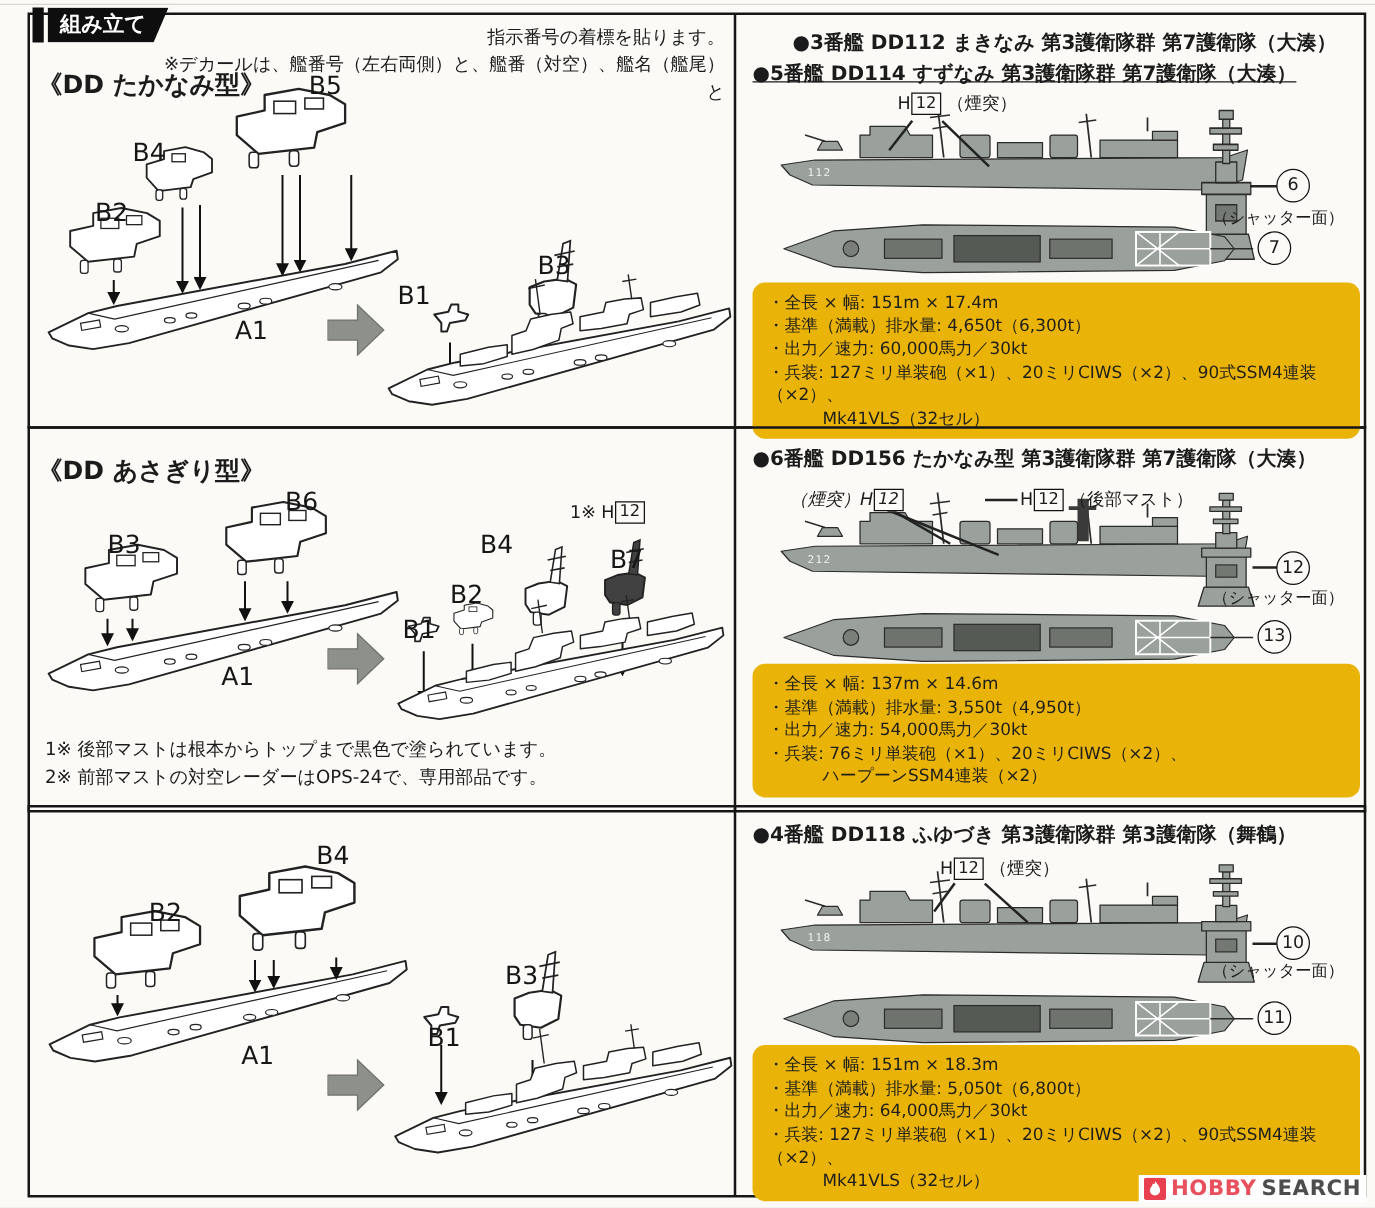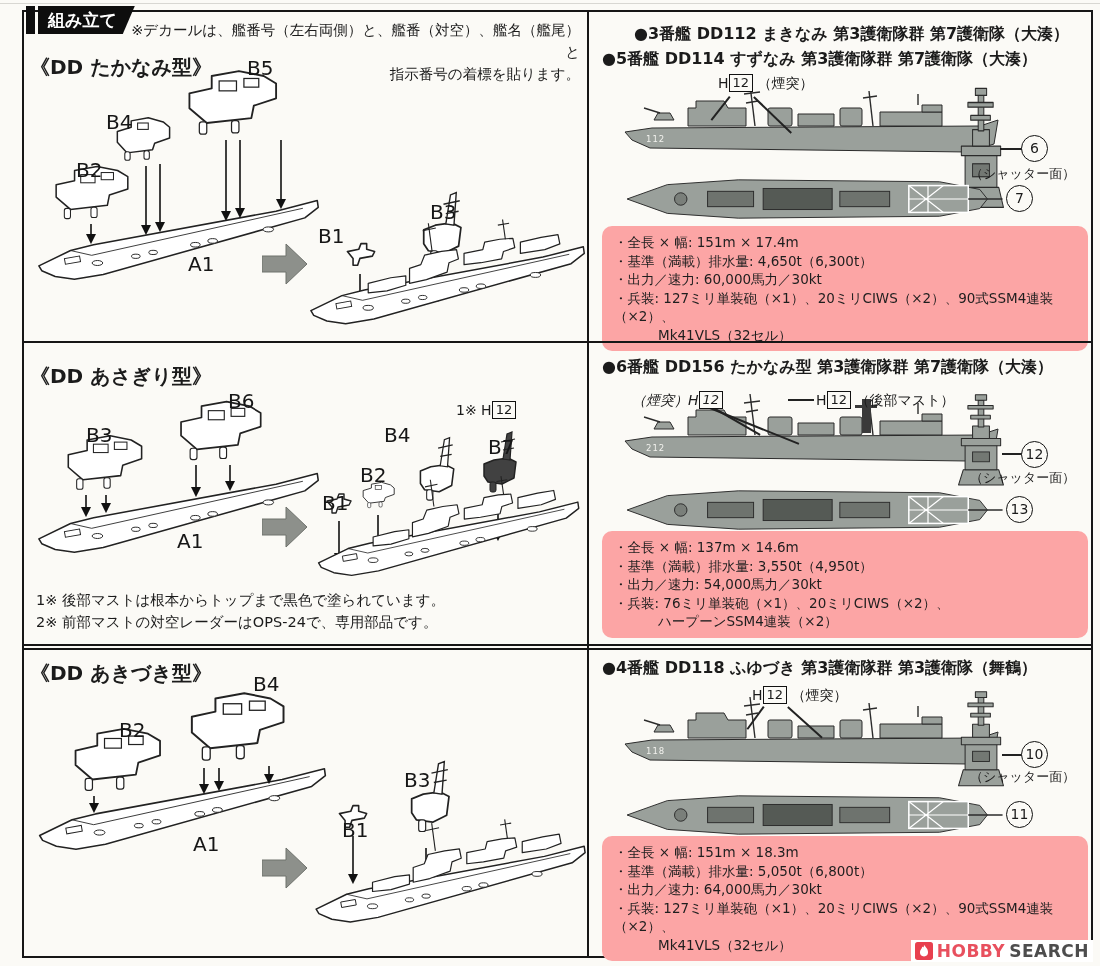--- a/index.html
+++ b/index.html
@@ -16,21 +16,21 @@
   .sectitle{position:absolute;font-size:20px;font-weight:700;white-space:nowrap;}
   .plabel{position:absolute;font-size:20px;color:#161616;white-space:nowrap;}
   .hdr{position:absolute;font-size:16px;font-weight:700;white-space:nowrap;letter-spacing:0;}
   .callout{position:absolute;font-size:14px;white-space:nowrap;z-index:4;}
   .hbox{display:inline-block;border:1.5px solid #111;padding:0 3px;font-size:13px;line-height:16px;
         background:#fbfaf6;vertical-align:1px;}
   .circ{position:absolute;width:25px;height:25px;border:1.7px solid #111;border-radius:50%;
         text-align:center;line-height:25px;font-size:14px;background:#fbfaf6;z-index:4;}
   .leader{position:absolute;height:1.5px;background:#222;transform-origin:left center;z-index:3;}
   .cap{position:absolute;font-size:13px;white-space:nowrap;}
-  .spec{position:absolute;width:462px;background:#fca5a5;border-radius:10px;padding:7px 12px;
+  .spec{position:absolute;width:462px;background:#eab308;border-radius:10px;padding:7px 12px;
         font-size:13.5px;line-height:18.5px;color:#1e1e1e;}
   .spec .ind{padding-left:44px;}
   .notes{position:absolute;font-size:14.5px;line-height:1.55;white-space:nowrap;}
   .hullnum{position:absolute;color:#f2f2ee;font-size:8.5px;letter-spacing:1px;z-index:4;}
   .darkmast{position:absolute;background:#3a3a3a;z-index:3;}
   .wm{position:absolute;right:7px;bottom:4px;display:flex;align-items:center;gap:4px;
       background:#fff;padding:1px 4px;z-index:9;}
   .wm .hobby{color:#e8505e;font-weight:700;font-size:17px;letter-spacing:.5px;}
   .wm .search{color:#4d4d4d;font-weight:700;font-size:17px;letter-spacing:.5px;}
   svg.diag{position:absolute;overflow:visible;}
@@ -149,22 +149,22 @@
         <path d="M10,3 C12,6 14.5,7.5 14.5,11.5 a4.5,4.5 0 0 1 -9,0 C5.5,8.5 8,7.5 8,5 C9,6.5 10,6 10,3 Z" fill="#fff"></path>
       </symbol>
     </defs>
   </svg>
 
   <div class="badge">
     <div class="sq"></div>
     <div class="bx">組み立て</div>
   </div>
   <div class="note">
+    <div>指示番号の着標を貼ります。</div>
     <div>※デカールは、艦番号（左右両側）と、艦番（対空）、艦名（艦尾）と</div>
-    <div>指示番号の着標を貼ります。</div>
   </div>
 
   <div class="sec" style="top:10px;height:329px;">
     <div class="vdiv"></div>
     <div class="sectitle" style="left:6px;top:42px;">《DD たかなみ型》</div>
 
     <svg class="diag" style="left:10px;top:46px;" width="292" height="236" viewBox="0 0 292 236">
       <use href="#parta" x="148" y="8" width="104" height="72"></use>
       <use href="#partb" x="78" y="56" width="64" height="50"></use>
       <use href="#parta" x="16" y="104" width="86" height="60"></use>
@@ -193,21 +193,21 @@
       <g stroke="#111" stroke-width="1.6" marker-end="url(#arr)">
         <line x1="52" y1="90" x2="52" y2="120"></line>
         <line x1="130" y1="94" x2="130" y2="116"></line>
       </g>
       <use href="#shipfull" x="0" y="28" width="282" height="124"></use>
     </svg>
     <span class="plabel" style="left:294px;top:212px;">B1</span>
     <span class="plabel" style="left:406px;top:188px;">B3</span>
 
     <div class="hdr" style="left:578px;top:12px;margin-left:32px;">●3番艦 DD112 まきなみ 第3護衛隊群 第7護衛隊（大湊）</div>
-    <div class="hdr" style="left:578px;top:37px;">●5番艦 DD114 すずなみ 第3護衛隊群 第7護衛隊（大湊）</div>
+    <div class="hdr" style="left:578px;top:37px;text-decoration:underline;">●5番艦 DD114 すずなみ 第3護衛隊群 第7護衛隊（大湊）</div>
 
     <div class="callout" style="left:694px;top:62px;">
       <span>H</span><span class="hbox">12</span> <span>（煙突）</span>
     </div>
     <div class="leader" style="left:706px;top:84px;width:30px;transform:rotate(128deg);"></div>
     <div class="leader" style="left:730px;top:84px;width:52px;transform:rotate(44deg);"></div>
 
     <svg class="diag" style="left:598px;top:70px;" width="380" height="92">
       <use href="#shipside" width="380" height="92"></use>
     </svg>
@@ -318,21 +318,20 @@
       <div>・全長 × 幅: 137m × 14.6m</div>
       <div>・基準（満載）排水量: 3,550t（4,950t）</div>
       <div>・出力／速力: 54,000馬力／30kt</div>
       <div>・兵装: 76ミリ単装砲（×1）、20ミリCIWS（×2）、</div>
       <div class="ind">ハープーンSSM4連装（×2）</div>
     </div>
   </div>
 
   <div class="sec" style="top:644px;height:310px;">
     <div class="vdiv"></div>
-    <div class="sectitle" style="left:6px;top:14px;">《DD あきづき型》</div>
 
     <svg class="diag" style="left:10px;top:40px;" width="300" height="226" viewBox="0 0 300 226">
       <use href="#parta" x="150" y="2" width="110" height="76"></use>
       <use href="#parta" x="34" y="38" width="102" height="70"></use>
       <use href="#hull" x="2" y="68" width="296" height="108"></use>
       <g stroke="#111" stroke-width="1.6" marker-end="url(#arr)">
         <line x1="60" y1="110" x2="60" y2="125"></line>
         <line x1="170" y1="82" x2="170" y2="106"></line>
         <line x1="185" y1="82" x2="185" y2="103"></line>
         <line x1="235" y1="80" x2="235" y2="96"></line>

